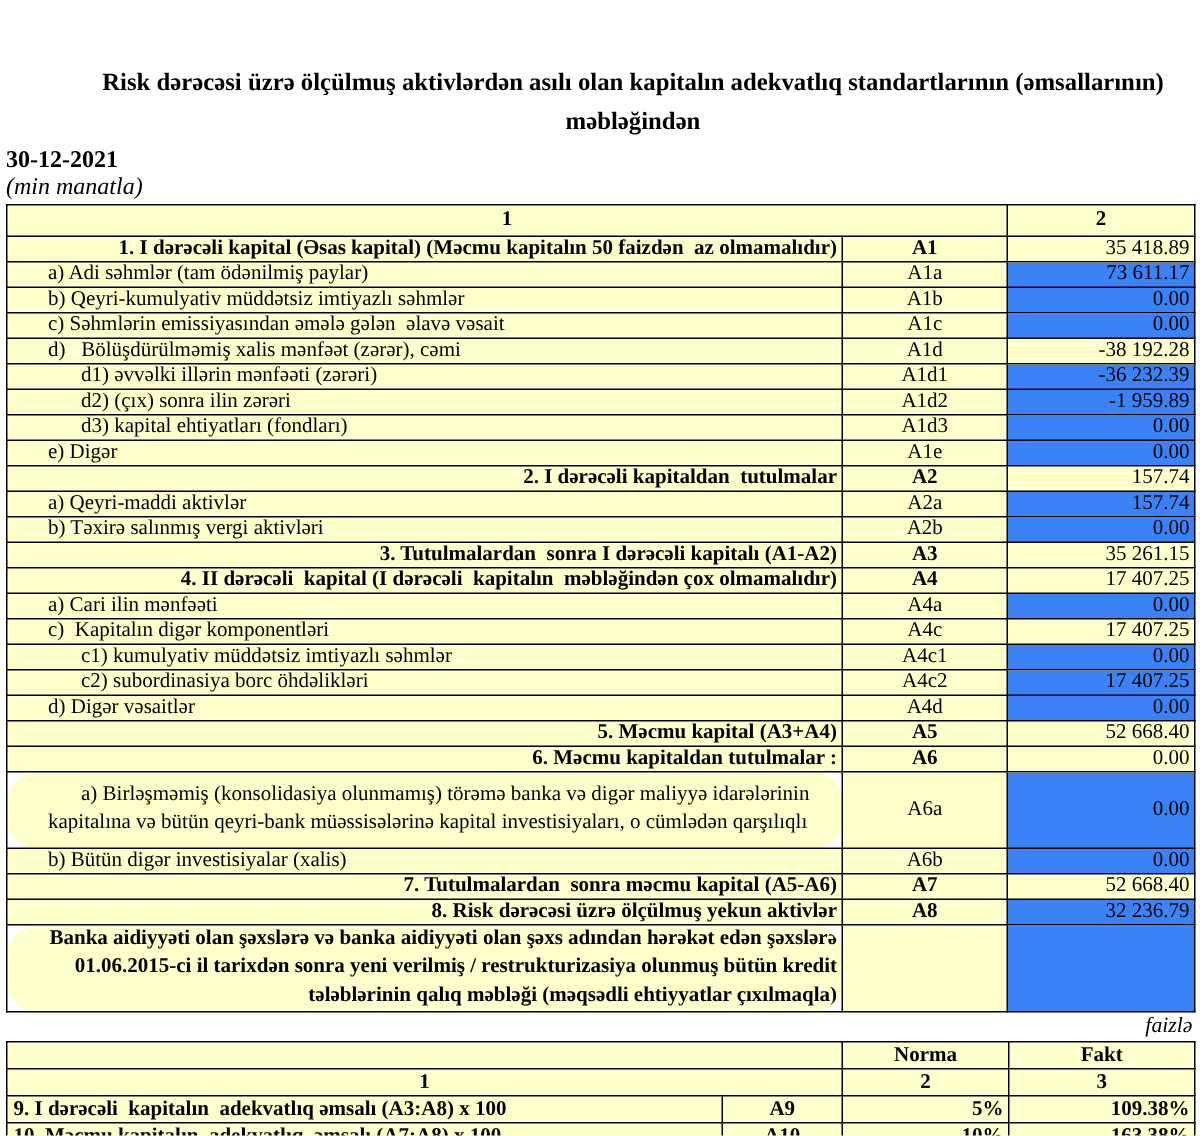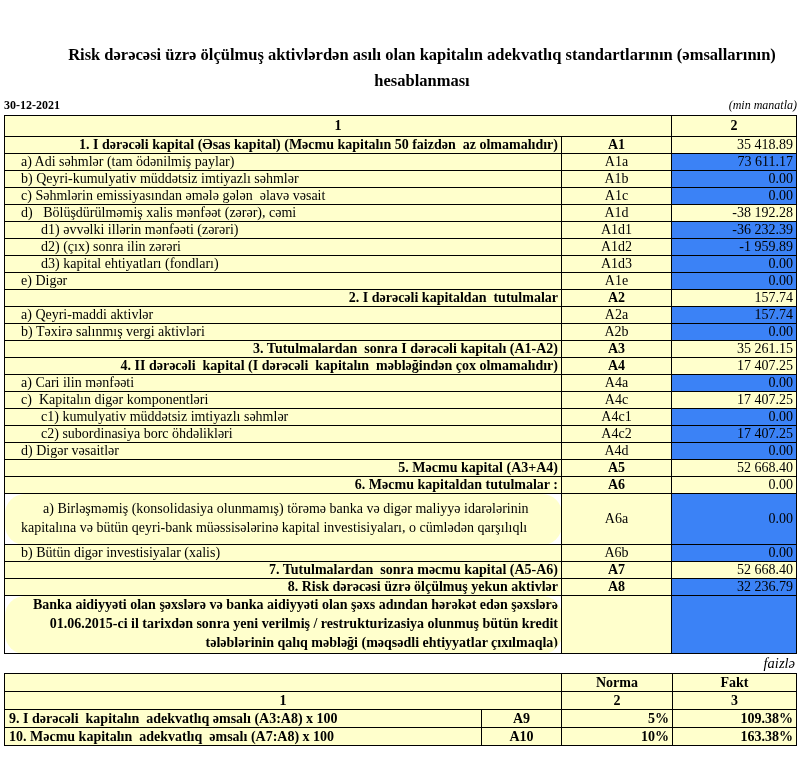--- a/index.html
+++ b/index.html
@@ -1,53 +1,53 @@
 <!DOCTYPE html>
 <html><head>
 <meta charset="utf-8">
 <style>
   html,body{margin:0;padding:0;background:#fff;}
   body{width:800px;height:757px;font-family:"Liberation Serif",serif;color:#000;overflow:hidden;}
   .page{width:800px;}
   .title{padding-top:42px;text-align:center;font-weight:bold;font-size:16.5px;line-height:26px;margin-left:44px;}
-  .meta-row{display:flex;justify-content:space-between;align-items:flex-start;margin:4px 3px 2px 4px;font-size:12px;}
+  .meta-row{display:flex;justify-content:space-between;align-items:flex-start;margin:4px 3px 2px 4px;font-size:16px;flex-direction:column;}
   .date{font-weight:bold;}
   .it{font-style:italic;}
   table{border-collapse:collapse;table-layout:fixed;width:792px;margin-left:4px;}
   td{border:1.5px solid #000;background:#FFFFCC;font-size:14px;line-height:1.1;padding:0 3px;overflow:hidden;vertical-align:middle;}
   thead td{text-align:center;font-weight:bold;}
   tr.reg{height:17px;}
   tr.hdr{height:21px;}
   tr.tall2{height:51px;}
   tr.tall3{height:58px;}
   td.lbl{white-space:pre;}
   td.wrap{white-space:pre-wrap;line-height:1.35;border-radius:20px;}
   td.hang{padding-left:6px;text-indent:22px;}
   td.hang{white-space:normal;}
   td.ind0{padding-left:5px;text-align:right;}
-  td.ind1{padding-left:16px;}
-  td.ind2{padding-left:36px;}
+  td.ind1{padding-left:27px;}
+  td.ind2{padding-left:49px;}
   td.code{text-align:center;white-space:nowrap;}
   td.val{text-align:right;white-space:nowrap;}
   td.white{background:#3b82f6;}
   .bold{font-weight:bold;}
   .percent-note{text-align:right;font-style:italic;font-size:14.5px;margin:1px 5px 1px 0;}
   table.t2 td{height:17px;}
   table.t2 tr.d{height:18px;}
   table.t2 td.lbl2{white-space:pre;font-weight:bold;padding-left:4px;}
   table.t2 td.num{text-align:right;font-weight:bold;white-space:nowrap;}
 </style>
 </head>
 <body>
 
 <div class="page">
 
   <div class="title">
     <div>Risk dərəcəsi üzrə ölçülmuş aktivlərdən asılı olan kapitalın adekvatlıq standartlarının (əmsallarının)</div>
-    <div>hesablanması</div>
+    <div>məbləğindən</div>
   </div>
 
   <div class="meta-row">
     <span class="date">30-12-2021</span>
     <span class="it">(min manatla)</span>
   </div>
 
   <table>
     <colgroup>
         <col style="width:557px">

